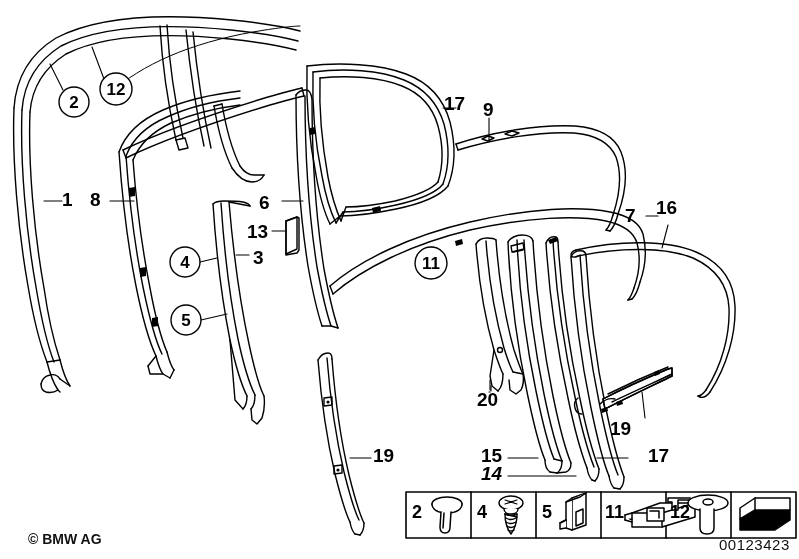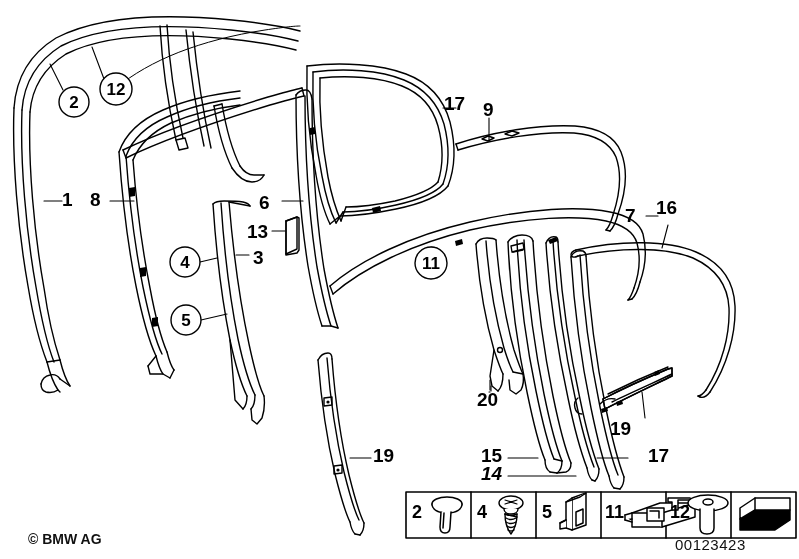--- a/index.html
+++ b/index.html
@@ -8,21 +8,21 @@
   #root{position:relative;width:799px;height:559px;background:#ffffff;}
   svg.layer{position:absolute;left:0;top:0;width:799px;height:559px;}
   .lbl{position:absolute;font-family:"Liberation Sans", sans-serif;
        font-weight:bold;font-size:19px;color:#000;line-height:1;
        white-space:nowrap;user-select:none;}
   .circnum{position:absolute;font-family:"Liberation Sans", sans-serif;
        font-weight:bold;font-size:17px;color:#000;line-height:1;
        white-space:nowrap;text-align:center;}
   .copyright{position:absolute;left:28px;top:531px;font-size:14px;
        font-weight:bold;color:#111;letter-spacing:0px;}
-  .dwgno{position:absolute;left:675px;top:536px;font-size:15px;
+  .dwgno{position:absolute;left:719px;top:536px;font-size:15px;
        font-weight:normal;color:#111;letter-spacing:.5px;
        font-family:"Liberation Sans", sans-serif;}
   .legendcell-num{position:absolute;font-weight:bold;font-size:18px;color:#000;}
 </style>
 </head>
 <body>
 
 <div id="root">
 
   <svg class="layer" viewBox="0 0 799 559">

